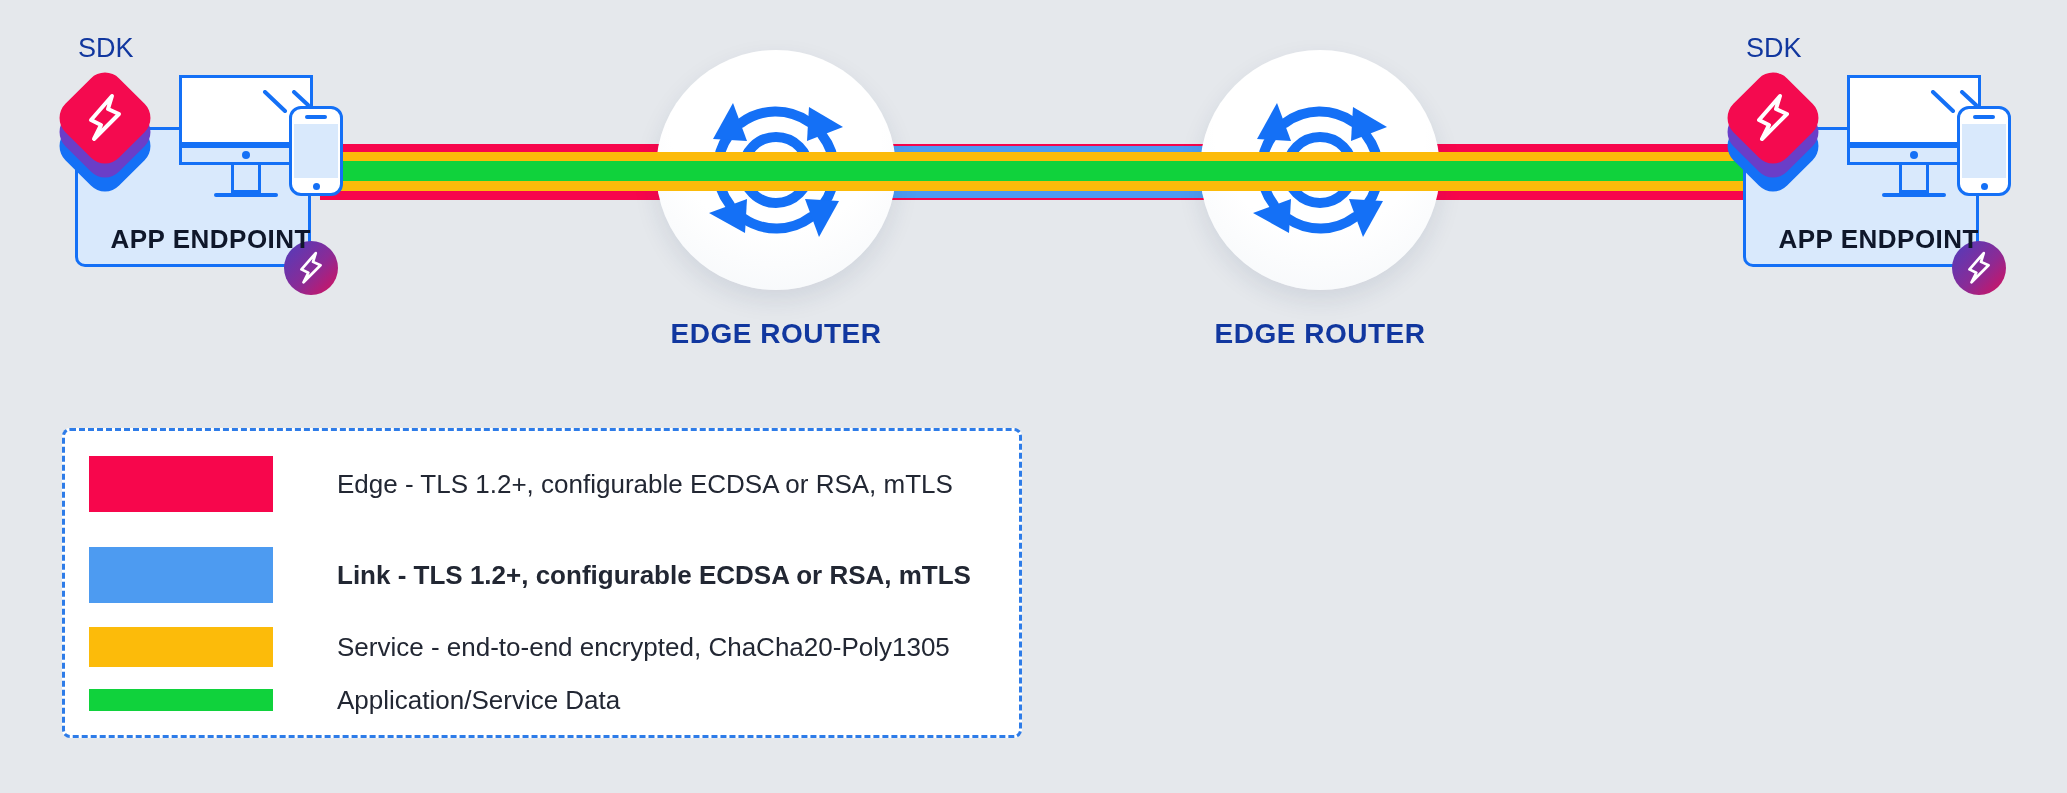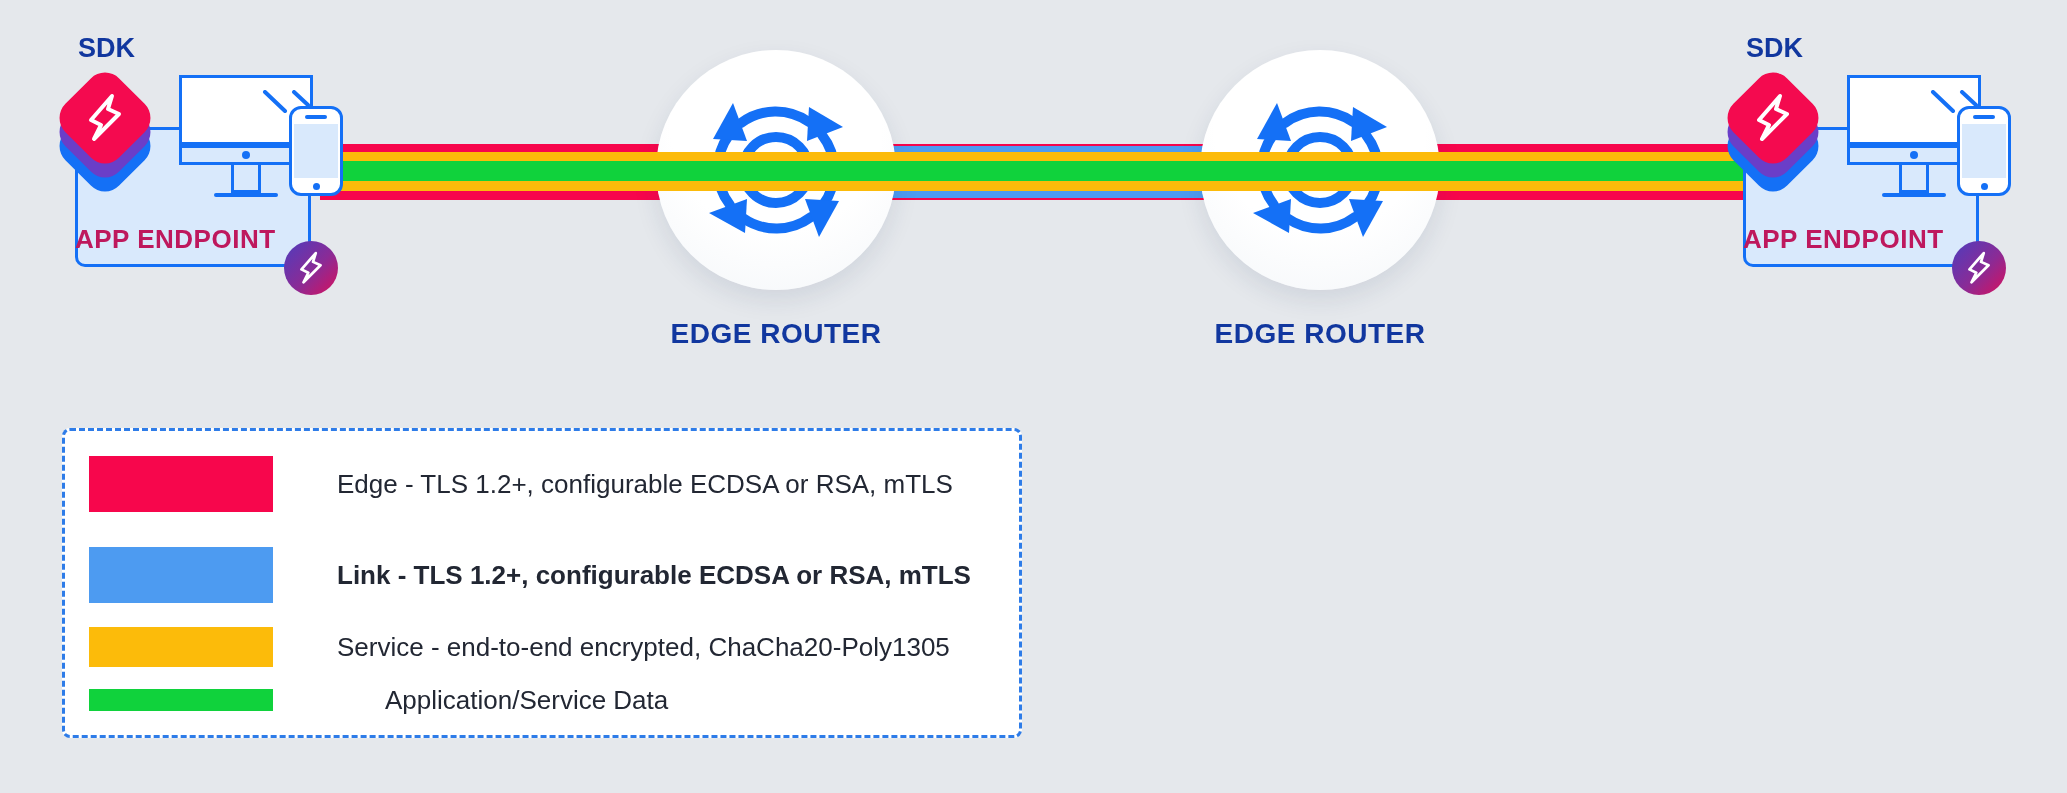--- a/index.html
+++ b/index.html
@@ -27,25 +27,25 @@
   .router-circle { position:absolute; left:0; top:50px; width:240px; height:240px; border-radius:50%;
       background:radial-gradient(circle at 50% 32%, #ffffff 52%, #f3f6f9 100%);
       box-shadow:0 10px 24px rgba(25,45,90,.10); }
   .router-icon { position:absolute; left:35px; top:85px; }
   .router-label { position:absolute; left:-30px; top:318px; width:300px; text-align:center;
       font-size:28px; font-weight:600; color:#11379F; letter-spacing:.5px; z-index:4; }
 
   
   .endpoint { position:absolute; top:0; left:0; width:360px; height:320px; z-index:4; }
   .endpoint.right { left:1668px; }
-  .sdk-label { position:absolute; left:78px; top:33px; font-size:27px; font-weight:700; color:#11379F; }
+  .sdk-label { position:absolute; left:78px; top:33px; font-size:27px; font-weight:400; color:#11379F; }
   .ep-box { position:absolute; left:75px; top:127px; width:236px; height:140px; background:#D9E9FC;
       border:3px solid #1470F6; border-radius:10px; }
-  .ep-title { position:absolute; left:75px; top:224px; width:236px; text-align:left;
-      font-size:26px; font-weight:600; color:#be185d; letter-spacing:.5px; }
+  .ep-title { position:absolute; left:75px; top:224px; width:236px; text-align:right;
+      font-size:26px; font-weight:600; color:#0f172a; letter-spacing:.5px; }
   .diamond { position:absolute; width:76px; height:76px; border-radius:20px; transform:rotate(45deg); }
   .diamond.bottom { left:67px; top:108px; }
   .diamond.middle { left:67px; top:94px; }
   .diamond.top    { left:67px; top:80px; }
   .sdk-bolt { position:absolute; left:86px; top:93px; }
   .monitor-screen { position:absolute; left:179px; top:75px; width:134px; height:70px;
       background:#ffffff; border:3px solid #1470F6; }
   .monitor-shine { position:absolute; left:262px; top:90px; }
   .monitor-bar { position:absolute; left:179px; top:145px; width:134px; height:20px;
       background:#D9E9FC; border:3px solid #1470F6; }
@@ -66,21 +66,21 @@
       background:linear-gradient(135deg,#4E3DBE 0%, #8A2B96 55%, #D8105C 100%);
       display:flex; align-items:center; justify-content:center; }
 
   
   .legend { position:absolute; left:62px; top:428px; width:960px; height:310px; z-index:5;
       background:#ffffff; border:3px dashed #2E7CE8; border-radius:8px; }
   .legend-row { position:absolute; left:24px; width:900px; display:flex; align-items:center; }
   .legend-row.r1 { top:25px;  height:56px; }
   .legend-row.r2 { top:116px; height:56px;font-weight:bold; }
   .legend-row.r3 { top:196px; height:40px;align-items:center; }
-  .legend-row.r4 { top:258px; height:22px;gap:48px; }
+  .legend-row.r4 { top:258px; height:22px; }
   .legend-swatch { width:184px; align-self:stretch; flex:0 0 184px; }
   .legend-label { margin-left:64px; font-size:26px; color:#222733; white-space:nowrap; }
 </style>
 </head>
 <body>
 
 <div id="canvas">
 
   <div class="stripe edge top" style="background: rgb(247, 6, 76);"></div>
   <div class="stripe edge bot" style="background: rgb(247, 6, 76);"></div>

